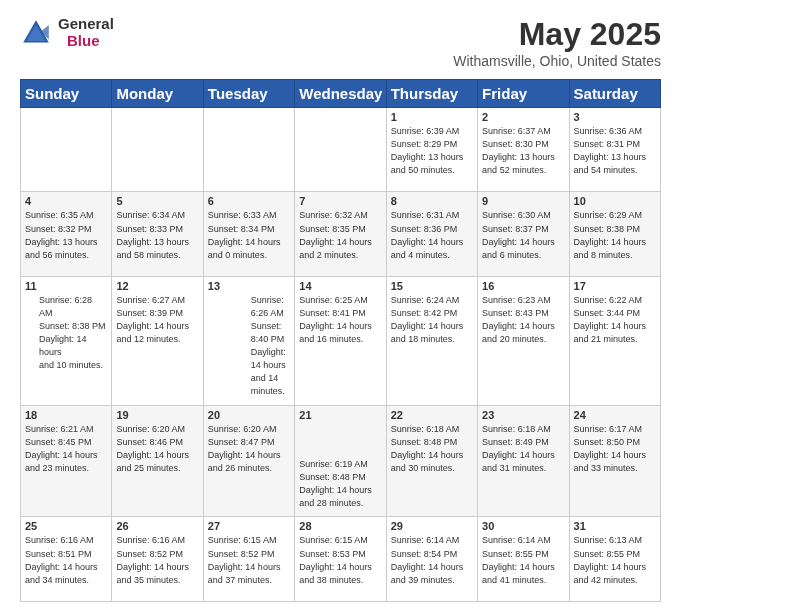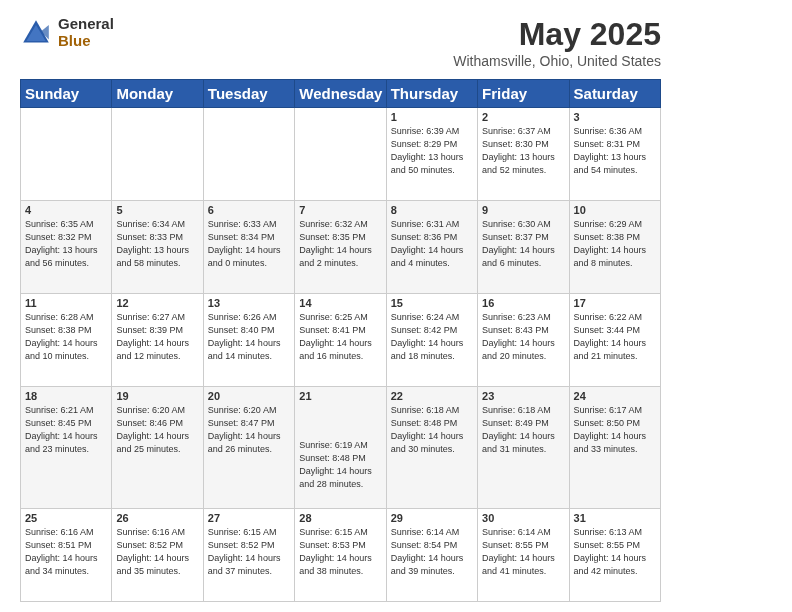--- a/index.html
+++ b/index.html
@@ -34,21 +34,22 @@
       line-height: 1.1;
     }
     .logo-general {
       font-size: 15px;
       font-weight: bold;
       color: #333;
     }
     .logo-blue {
       font-size: 15px;
       font-weight: bold;
-      color: #a16207;
+      color: #be185d;
+      margin-left: 9px;
     }
     .logo-icon {
       width: 32px;
       height: 32px;
     }
     .title-block {
       text-align: right;
       margin-left: 8px;
     }
     .month-title {
@@ -214,35 +215,35 @@
             <span class="day-num">10</span>
             <div class="day-info" style="white-space: pre-line;">Sunrise: 6:29 AM
 Sunset: 8:38 PM
 Daylight: 14 hours
 and 8 minutes.</div>
           </td>
         </tr>
         <tr class="row-odd">
           <td>
             <span class="day-num">11</span>
-            <div class="day-info" style="white-space: pre-line;">Sunrise: 6:28 AM
+            <div class="day-info" style="white-space: pre-line; margin-left: 14px;">Sunrise: 6:28 AM
 Sunset: 8:38 PM
 Daylight: 14 hours
 and 10 minutes.</div>
           </td>
           <td>
             <span class="day-num">12</span>
             <div class="day-info" style="white-space: pre-line;">Sunrise: 6:27 AM
 Sunset: 8:39 PM
 Daylight: 14 hours
 and 12 minutes.</div>
           </td>
           <td>
             <span class="day-num">13</span>
-            <div class="day-info" style="white-space: pre-line;">Sunrise: 6:26 AM
+            <div class="day-info" style="white-space: pre-line; margin-left: 43px;">Sunrise: 6:26 AM
 Sunset: 8:40 PM
 Daylight: 14 hours
 and 14 minutes.</div>
           </td>
           <td>
             <span class="day-num">14</span>
             <div class="day-info" style="white-space: pre-line;">Sunrise: 6:25 AM
 Sunset: 8:41 PM
 Daylight: 14 hours
 and 16 minutes.</div>

